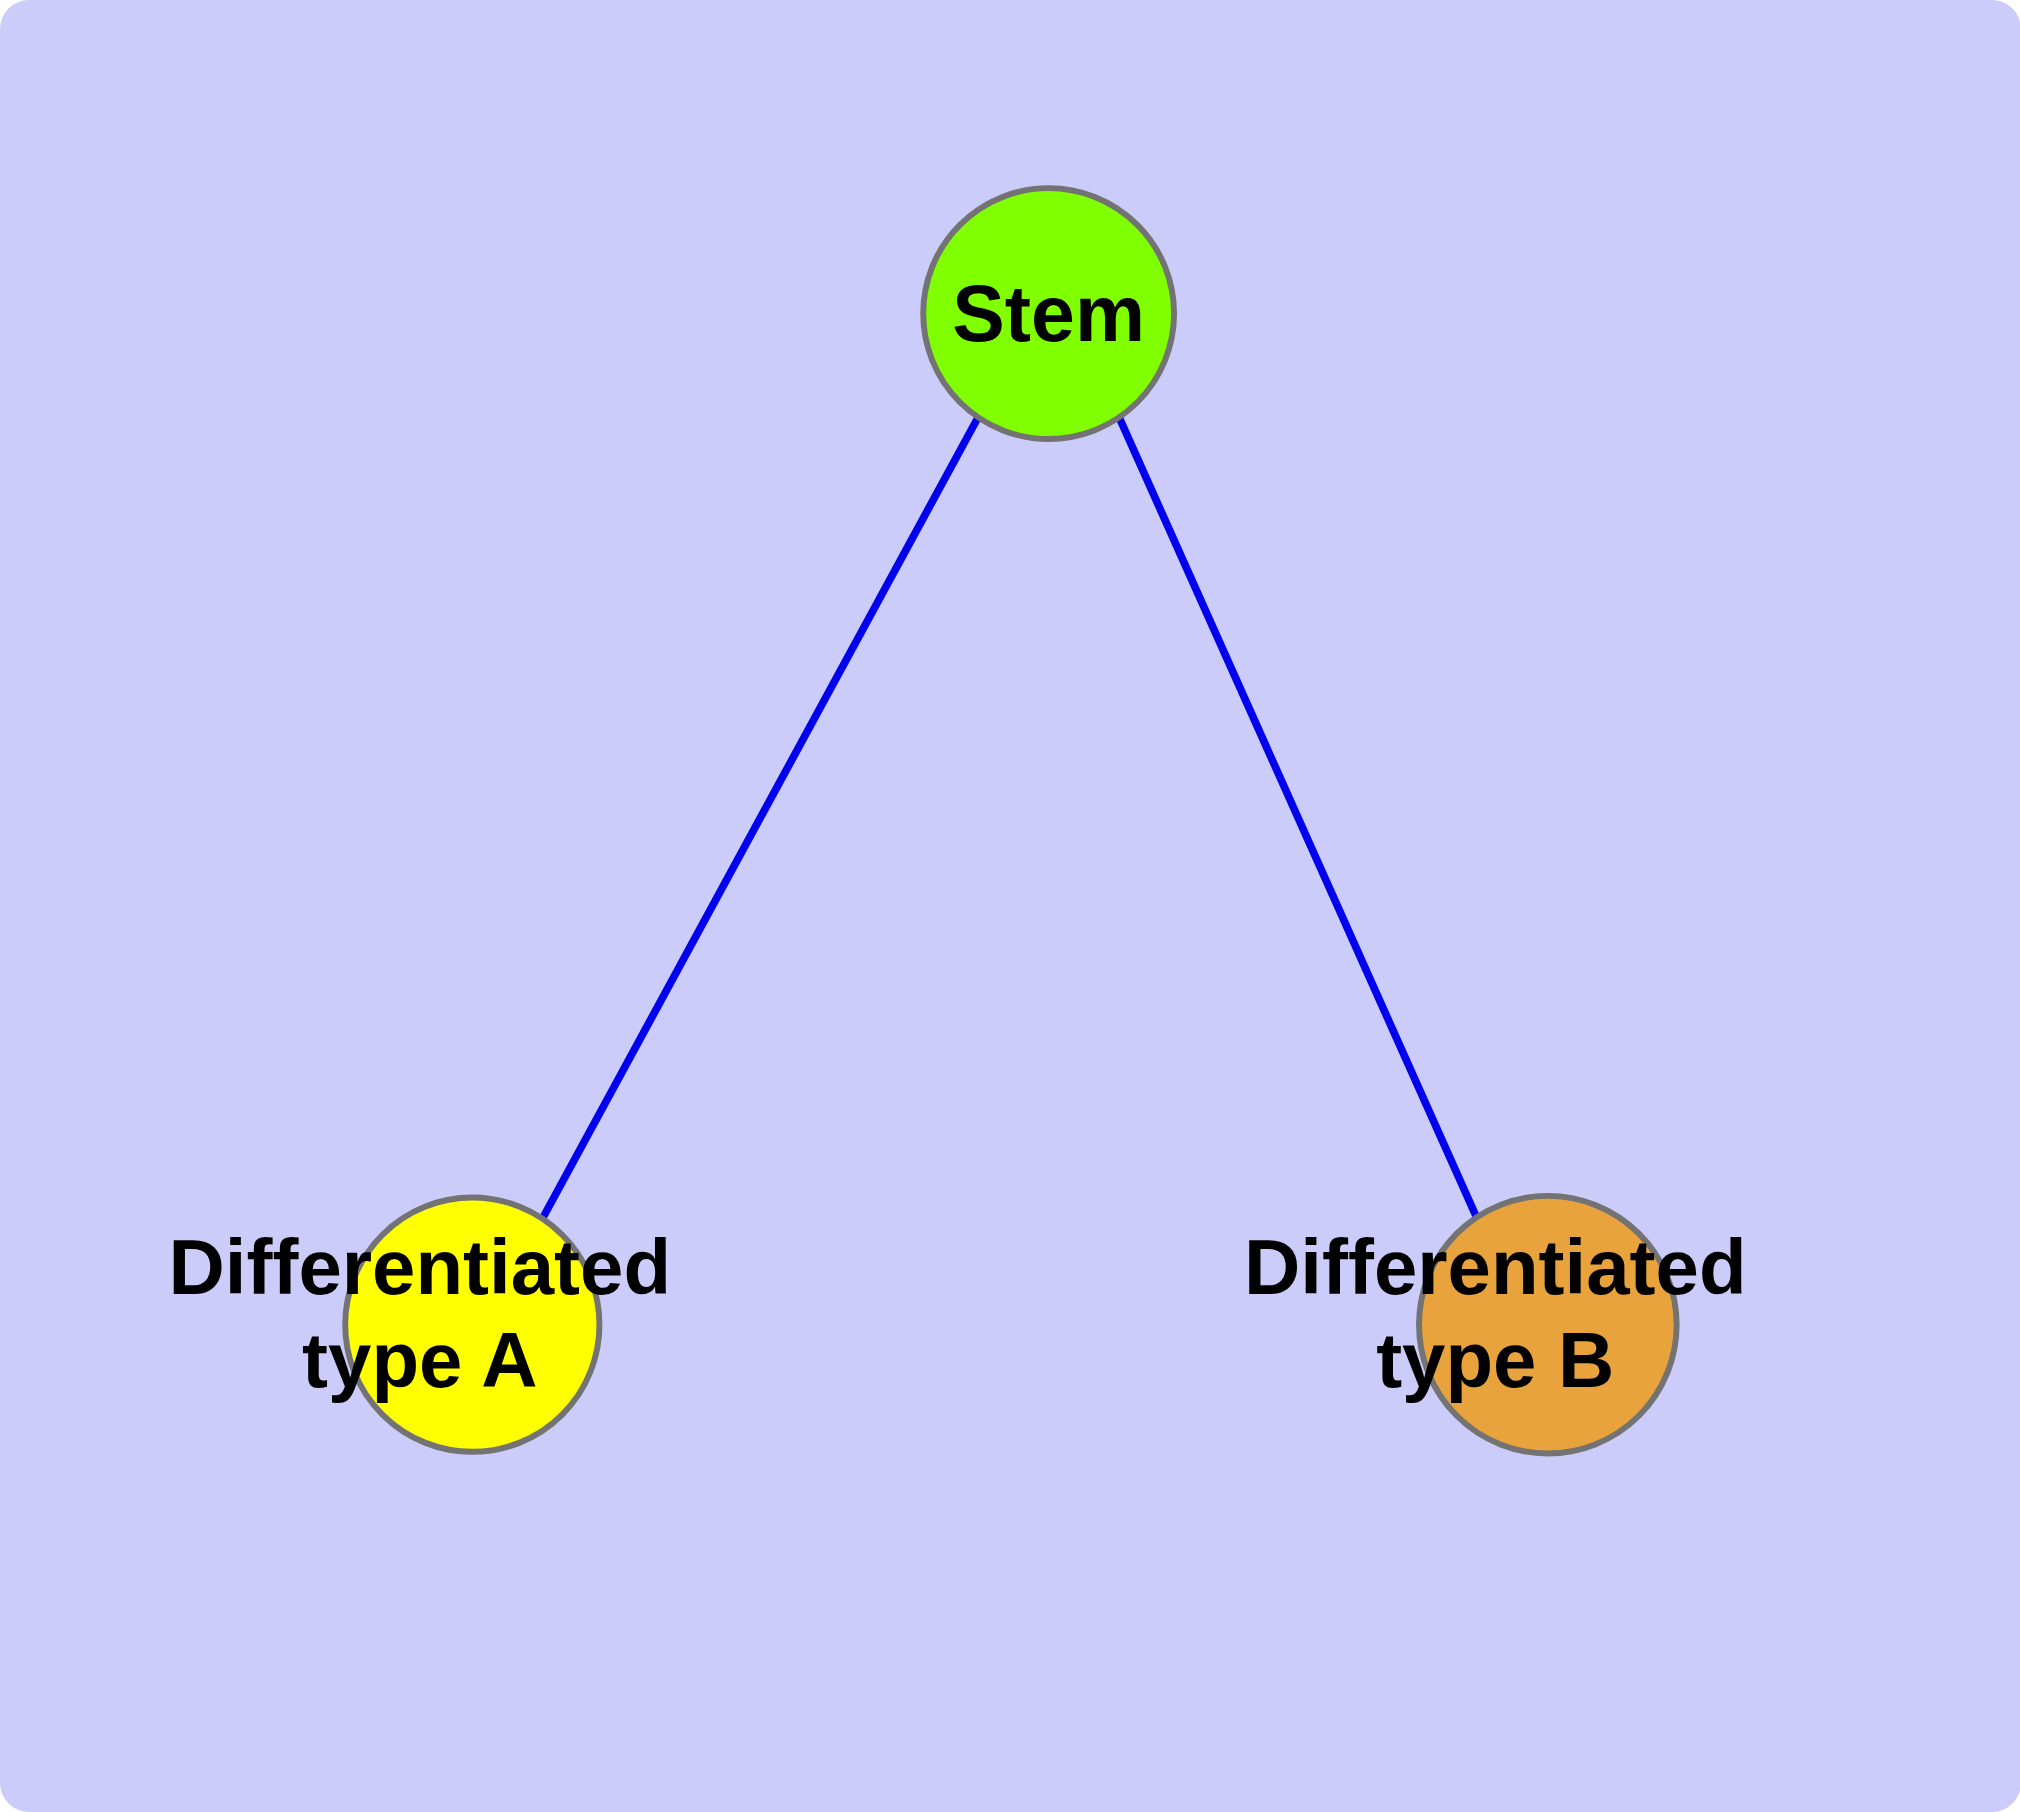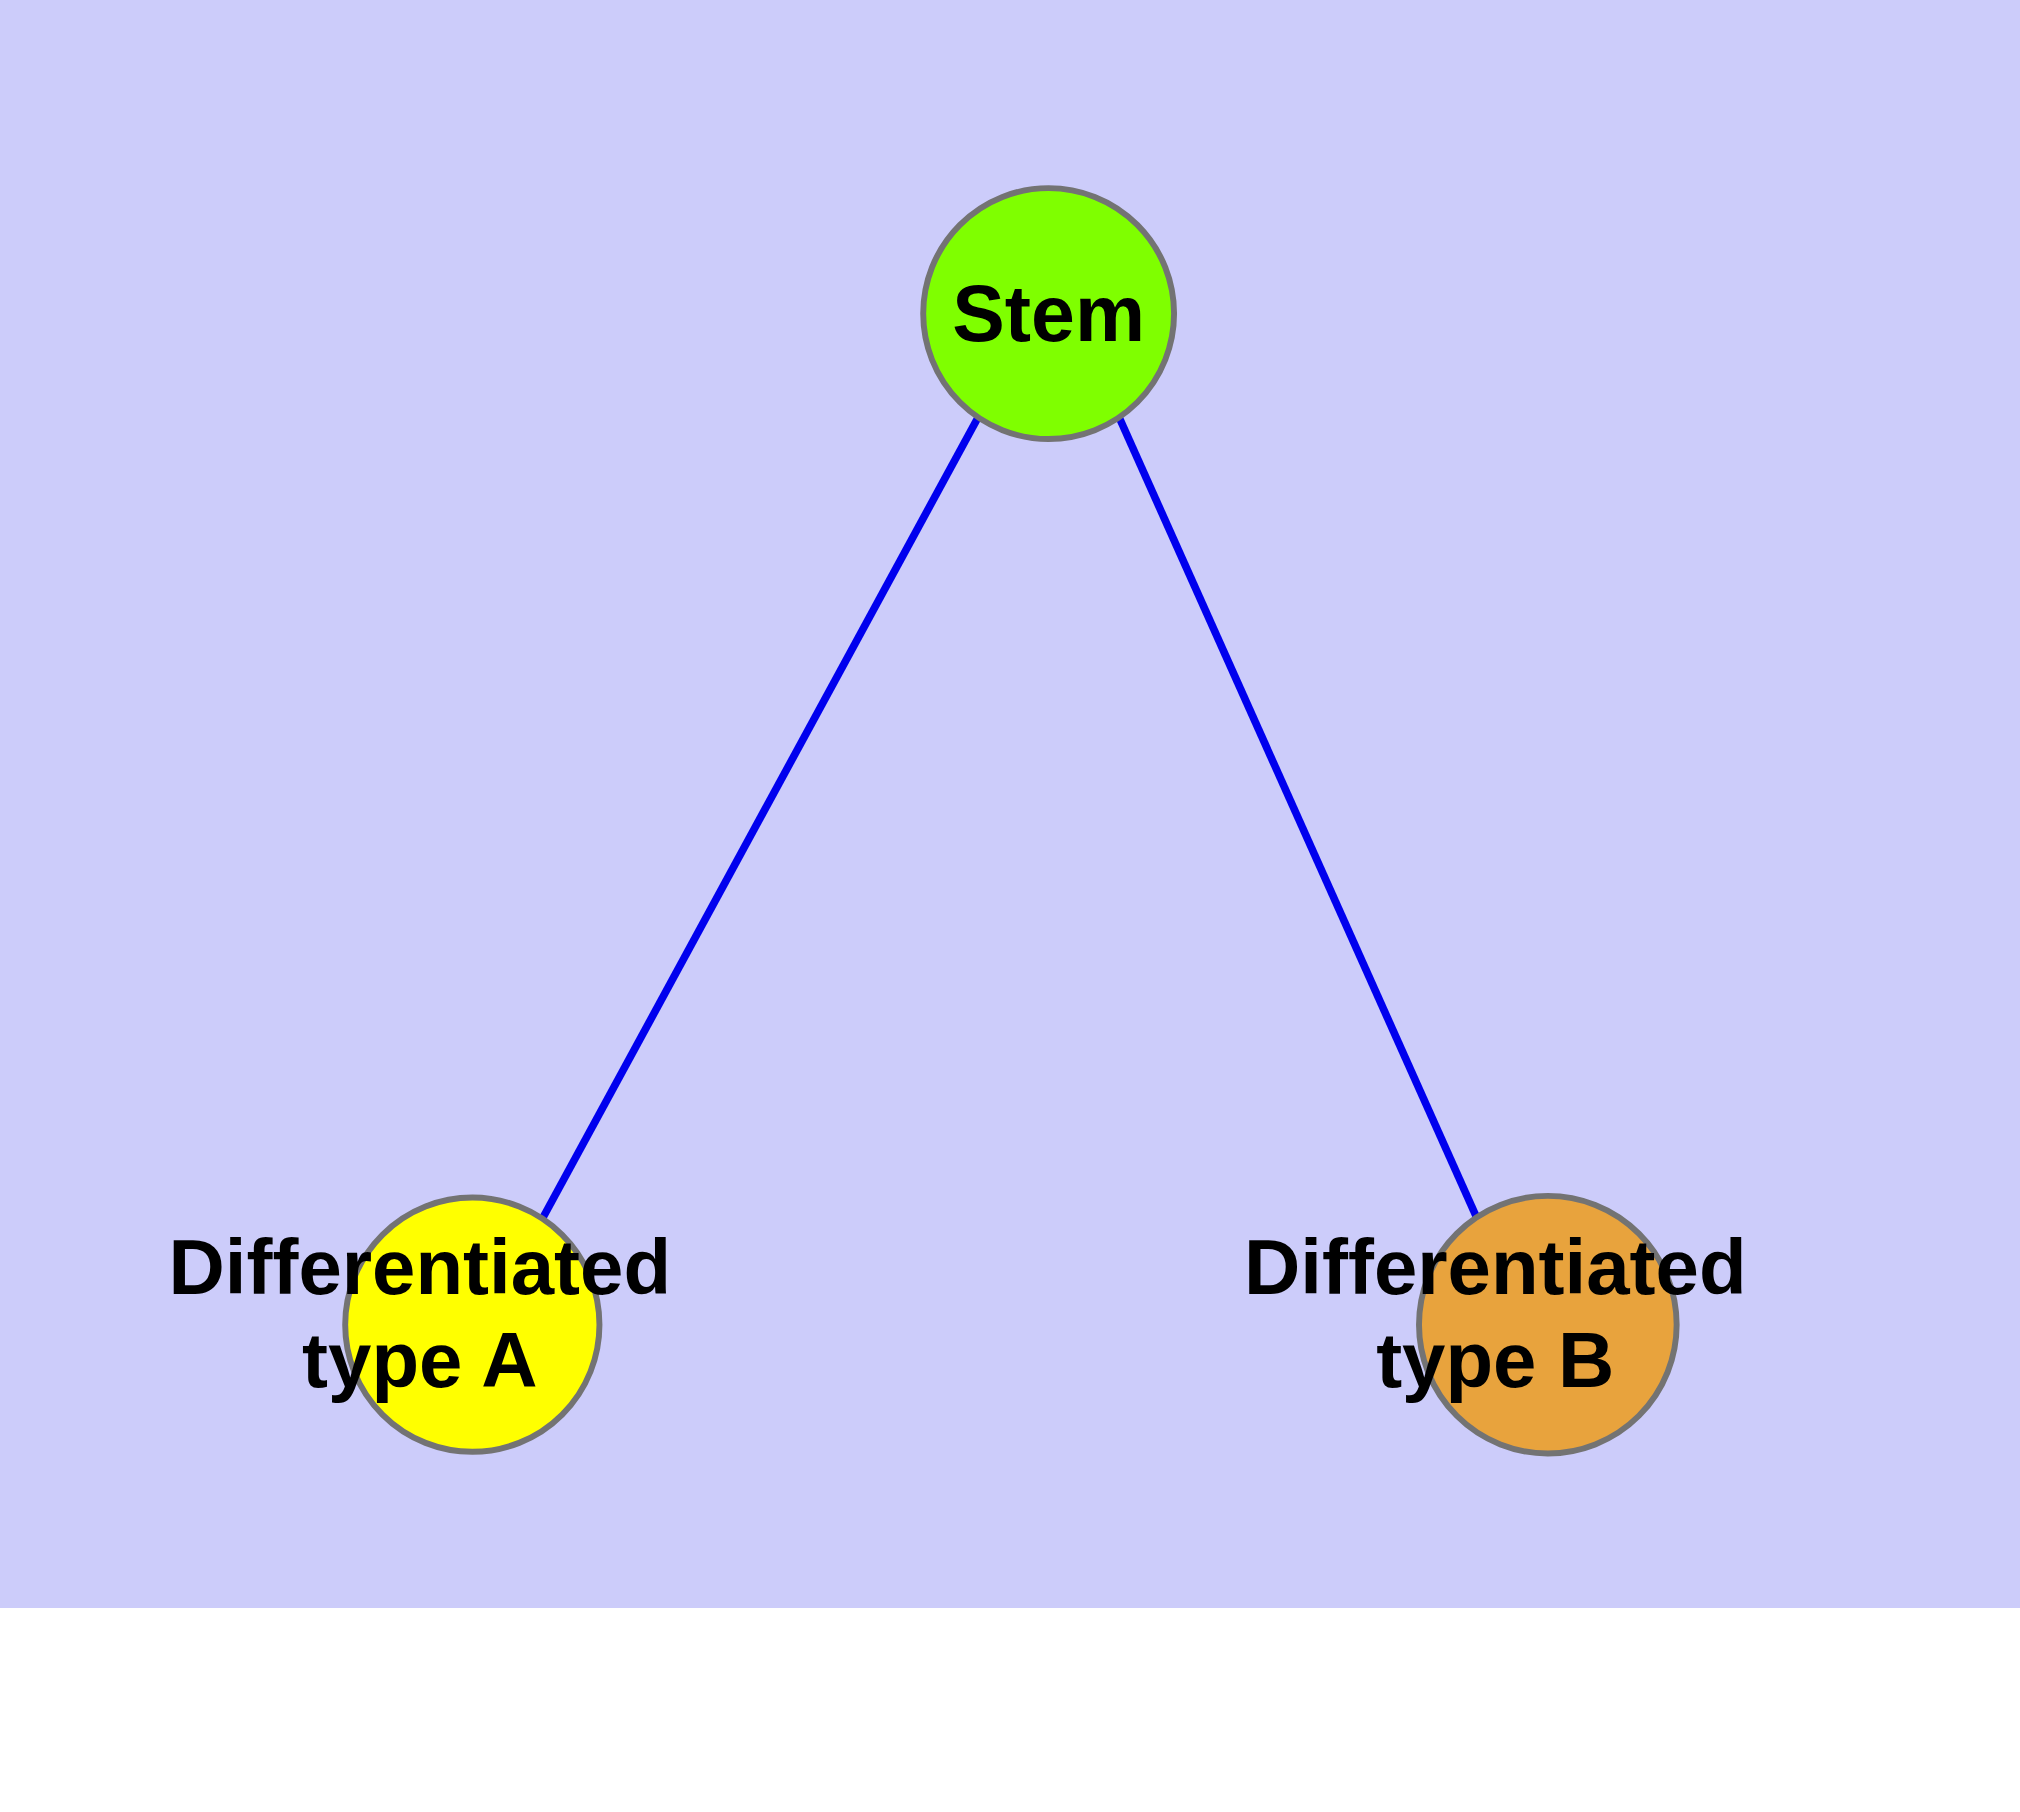--- a/index.html
+++ b/index.html
@@ -3,23 +3,24 @@
 <meta charset="utf-8">
 <style>
   html, body {
     margin: 0;
     padding: 0;
     background: #ffffff;
   }
   #canvas {
     position: relative;
     width: 2021px;
-    height: 1608px;
+    height: 1812px;
     overflow: hidden;
     font-family: "Liberation Sans", sans-serif;
+    border-radius: 29px;
   }
   #bg {
     position: absolute;
     inset: 0;
     background: #ccccfa;
   }
   #graph-svg {
     position: absolute;
     left: 0;
     top: 0;

